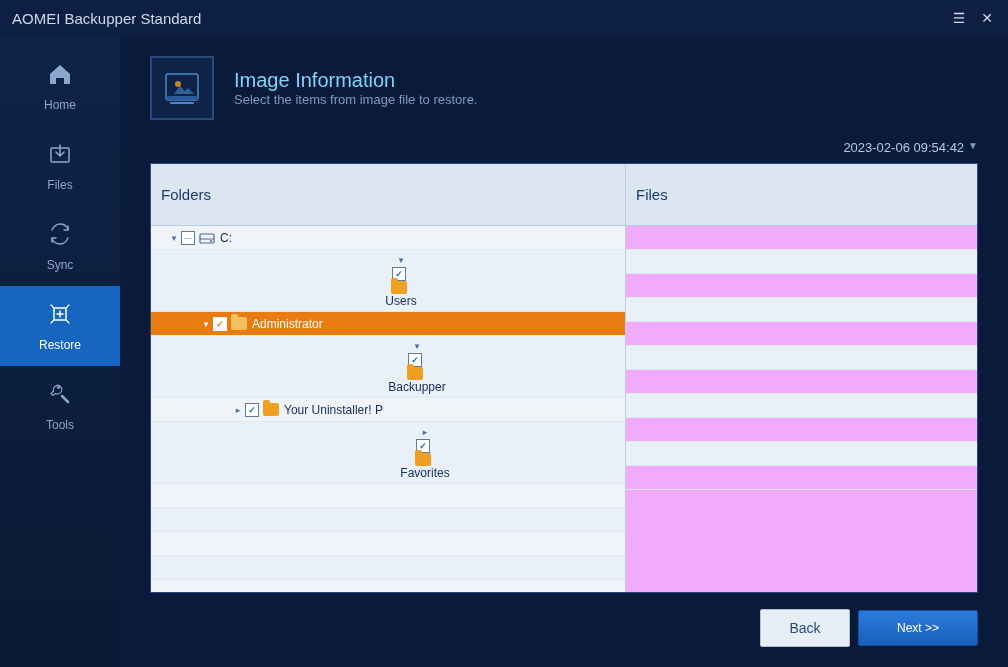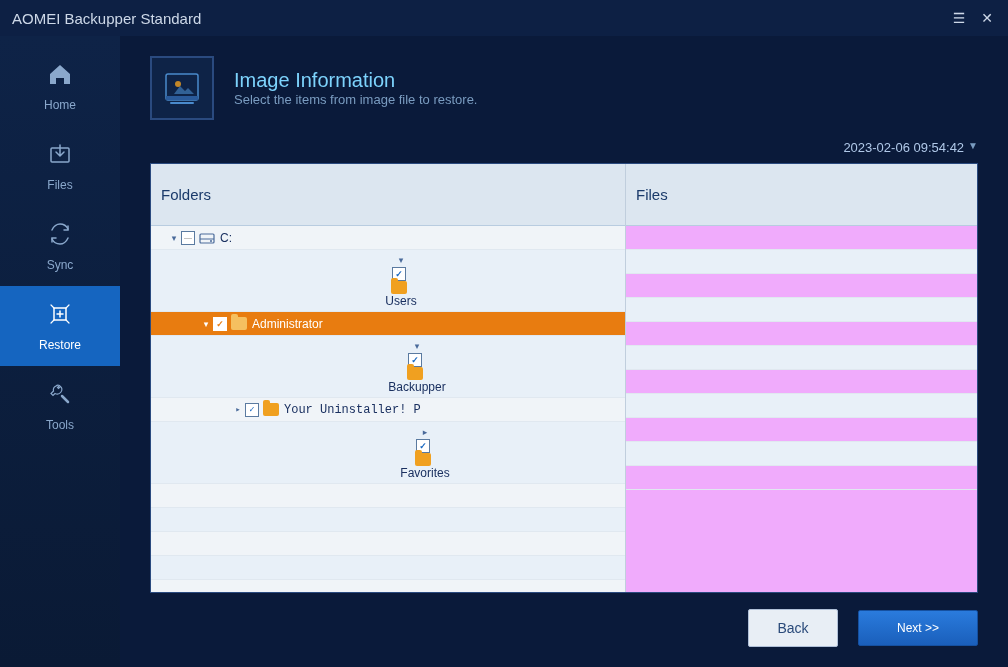--- a/index.html
+++ b/index.html
@@ -276,21 +276,21 @@
     .row-label {
       font-size: 12px;
       flex: 1;
     }
 
     
     .footer {
       display: flex;
       justify-content: flex-end;
       align-items: center;
-      gap: 20px;
+      gap: 8px;
       padding-top: 16px;
       flex-shrink: 0;
     }
     .btn-back {
       background: #e8eef5;
       border: 1px solid #b0c0d8;
       color: #2a4a7a;
       font-size: 14px;
       padding: 10px 28px;
       cursor: pointer;
@@ -436,21 +436,21 @@
           <span class="row-label">Administrator</span>
         </div>
 
         <div class="tree-row indent4 alt">
           <span class="row-expander expanded"></span>
           <span class="row-checkbox checked"></span>
           <span class="folder-icon"></span>
           <span class="row-label">Backupper</span>
         </div>
 
-        <div class="tree-row" style="padding-left:80px;font-family:Liberation Mono, monospace;">
+        <div class="tree-row" style="padding-left:80px;">
           <span class="row-expander collapsed"></span>
           <span class="row-checkbox checked"></span>
           <span class="folder-icon"></span>
           <span class="row-label">Your Uninstaller! P</span>
         </div>
 
         <div class="tree-row alt" style="padding-left:80px;">
           <span class="row-expander collapsed"></span>
           <span class="row-checkbox checked"></span>
           <span class="folder-icon"></span>

